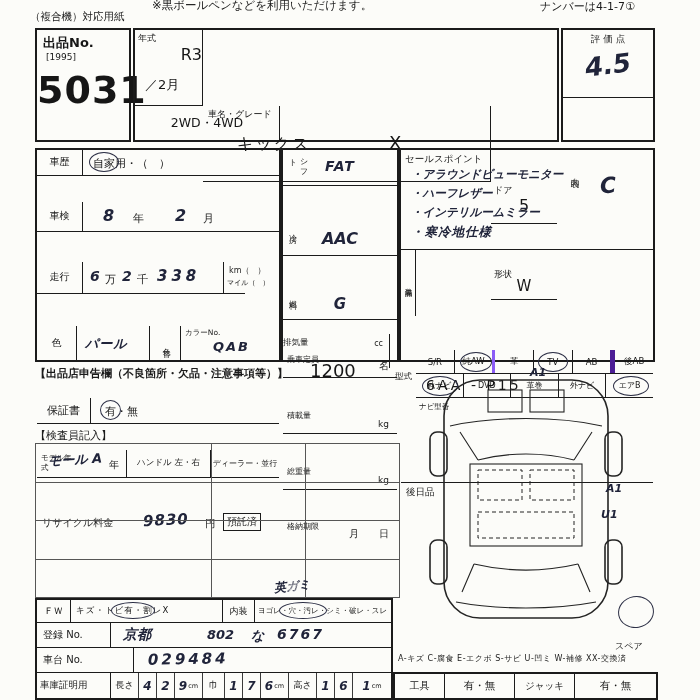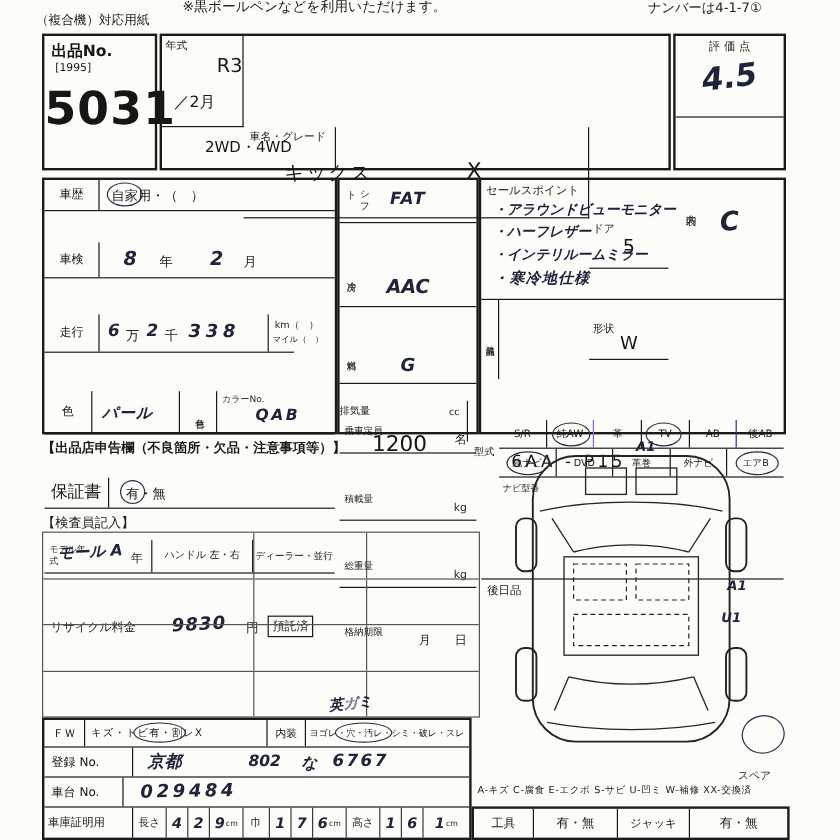--- a/index.html
+++ b/index.html
@@ -117,21 +117,21 @@
       <div class="abs bl br cc" style="left:112px;top:0;width:32px;height:34.5px">
         <div class="vtext lbl" style="font-size:8px">色替</div>
       </div>
       <div class="abs cell" style="left:144px;top:0;width:98px;height:34.5px">
         <div class="abs lbl" style="left:4px;top:2px;font-size:7.5px">カラーNo.</div>
         <div class="abs hand" style="left:32px;top:13px;font-size:13px;letter-spacing:2px">QAB</div>
       </div>
     </div>
 
     <div class="abs bb cell" style="left:0;top:124px;width:242px;height:26px">
-      <div class="abs br cc" style="left:0;top:0;width:54px;height:24.5px;font-size:14px">保証書</div>
+      <div class="abs br cc" style="left:0;top:0;width:54px;height:24.5px;font-size:11px">保証書</div>
       <span class="abs" style="left:68px;top:6px;font-size:11px">有・無</span>
       <span class="circle-mark" style="left:63px;top:2px;width:21px;height:20px"></span>
     </div>
 
     <div class="abs bb cell" style="left:0;top:150px;width:242px;height:28px">
       <div class="abs br cell" style="left:0;top:0;width:90px;height:26.5px">
         <div class="abs lbl" style="left:4px;top:3px;width:38px;font-size:7.5px;line-height:1.3">モデル年式</div>
         <div class="abs lbl" style="right:7px;top:8px;font-size:10px">年</div>
       </div>
       <div class="abs br cc" style="left:90px;top:0;width:84px;height:26.5px;font-size:8.5px">ハンドル 左・右</div>
@@ -184,24 +184,24 @@
       <div class="abs hand" style="left:10px;top:36px;font-size:11.5px">・ハーフレザー</div>
       <div class="abs hand" style="left:10px;top:55px;font-size:11.5px">・インテリルームミラー</div>
       <div class="abs hand" style="left:10px;top:74px;font-size:12.5px;font-weight:800;letter-spacing:1px">・寒冷地仕様</div>
     </div>
     <div class="abs br cc" style="left:0;top:100px;width:15px;height:66px;border-right-width:1px">
       <div class="vtext lbl" style="font-size:7.5px">装備品</div>
     </div>
     <div class="abs cell" style="left:15px;top:100px;width:237px;height:66px">
       <div class="row" style="height:24px;border-bottom:1px solid #1b1b1b">
         <div class="cc" style="flex:1;border-right:1px solid #1b1b1b;font-size:8.5px">S/R</div>
-        <div class="cc" style="flex:1;border-right:1px solid #8b5cf6;font-size:8.5px">純AW</div>
+        <div class="cc" style="flex:1;border-right:3px solid #8b5cf6;font-size:8.5px">純AW</div>
         <div class="cc" style="flex:1;border-right:1px solid #1b1b1b;font-size:8.5px">革</div>
         <div class="cc" style="flex:1;border-right:1px solid #1b1b1b;font-size:8.5px">TV</div>
-        <div class="cc" style="flex:1;border-right:1px solid #4c1d95;font-size:8.5px">AB</div>
+        <div class="cc" style="flex:1;border-right:5px solid #4c1d95;font-size:8.5px">AB</div>
         <div class="cc" style="flex:1;font-size:8.5px">後AB</div>
       </div>
       <div class="row" style="height:24px;border-bottom:1px solid #1b1b1b">
         <div class="cc" style="flex:1;border-right:1px solid #1b1b1b;font-size:8px">純ナビ</div>
         <div class="cc" style="flex:1;border-right:1px solid #1b1b1b;font-size:8px">DVD</div>
         <div class="cc" style="flex:1;border-right:1px solid #1b1b1b;font-size:8px">革巻</div>
         <div class="cc" style="flex:1;border-right:1px solid #1b1b1b;font-size:8px">外ナビ</div>
         <div class="cc" style="flex:1;font-size:8px">エアB</div>
       </div>
       <div class="cell" style="height:18px">
@@ -296,21 +296,21 @@
       <div style="width:74px;border-right:1.5px solid #1b1b1b;display:flex;align-items:center;padding-left:6px;font-size:10px">登録 No.</div>
       <div class="cell" style="flex:1">
         <span class="abs hand" style="left:12px;top:3px;font-size:14px">京都</span>
         <span class="abs hand" style="left:96px;top:4px;font-size:13px">802</span>
         <span class="abs hand" style="left:140px;top:4px;font-size:13px">な</span>
         <span class="abs hand" style="left:166px;top:3px;font-size:14px;letter-spacing:2px">6767</span>
       </div>
     </div>
 
     <div class="row" style="height:25px;border-bottom:1.5px solid #1b1b1b">
-      <div style="width:66px;border-right:1.5px solid #1b1b1b;display:flex;align-items:center;padding-left:6px;font-size:10px">車台 No.</div>
+      <div style="width:97px;border-right:1.5px solid #1b1b1b;display:flex;align-items:center;padding-left:6px;font-size:10px">車台 No.</div>
       <div class="cell" style="flex:1">
         <span class="abs hand" style="left:14px;top:2px;font-size:15px;letter-spacing:3px;transform:rotate(-1deg)">029484</span>
       </div>
     </div>
 
     <div class="row" style="flex:1">
       <div style="width:74px;border-right:1.5px solid #1b1b1b;display:flex;align-items:center;padding-left:3px;font-size:9.5px">車庫証明用</div>
       <div class="cc" style="width:28px;border-right:1px solid #3a3a3a;font-size:9px">長さ</div>
       <div class="cc hand" style="width:18px;border-right:1px solid #3a3a3a;font-size:12px">4</div>
       <div class="cc hand" style="width:18px;border-right:1px solid #3a3a3a;font-size:12px">2</div>

